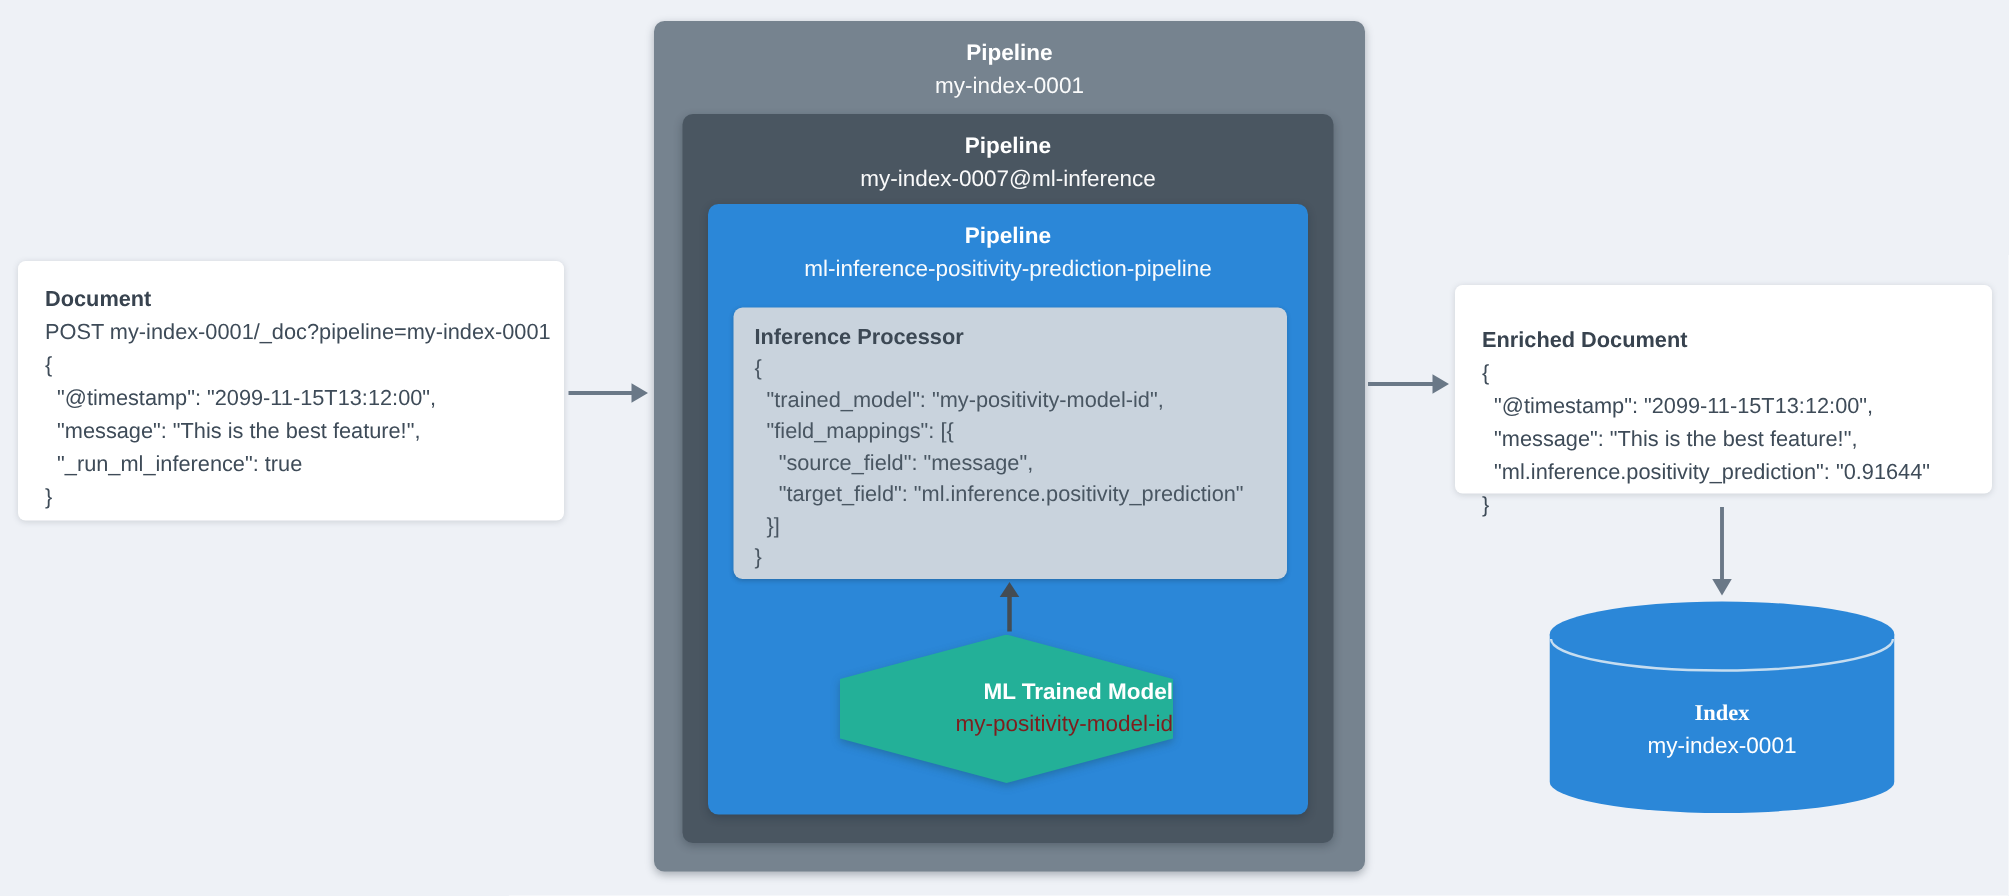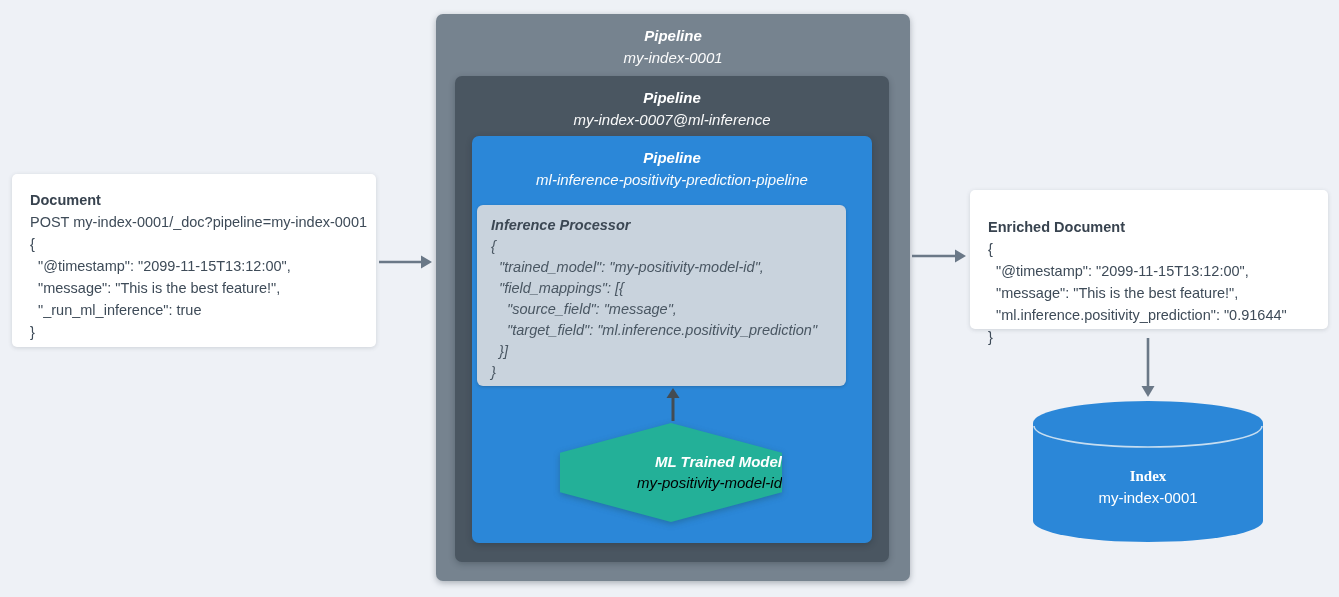--- a/index.html
+++ b/index.html
@@ -15,51 +15,51 @@
     box-shadow:0 1px 4px rgba(60,72,84,.18);
     color:#3e4b58; font-size:14.5px; line-height:22px;
     box-sizing:border-box; padding:15px 18px;
   }
   .card .card-title { font-weight:bold; color:#38434f; }
   .ln { white-space:pre; }
   #doc-card      { left:12px;  top:174px; width:364px; height:173px; }
   #enriched-card { left:970px; top:190px; width:358px; height:139px; padding-top:26px; }
 
   
-  .pbox { position:absolute; border-radius:7px; box-sizing:border-box;font-style:italic; }
+  .pbox { position:absolute; border-radius:7px; box-sizing:border-box; }
   #outer-box { left:436px; top:14px;  width:474px; height:567px; background:#76838f;
                box-shadow:0 2px 6px rgba(40,52,64,.35); }
   #inner-box { left:19px;  top:62px;  width:434px; height:486px; background:#4a5661;
                box-shadow:0 2px 6px rgba(25,35,45,.30); }
   #blue-box  { left:17px;  top:60px;  width:400px; height:407px; background:#2b87d8;
                box-shadow:0 2px 6px rgba(20,35,50,.30); }
   .box-header { text-align:center; color:#ffffff; font-size:15px; line-height:22px; padding-top:11px; }
   .bh-label { font-weight:bold; }
   .bh-name  { opacity:.97; }
 
   
   #processor-box {
-    position:absolute; left:5px; top:69px; width:369px; height:181px;
+    position:absolute; left:17px; top:69px; width:369px; height:181px;
     background:#c9d3dd; border-radius:6px; box-sizing:border-box;
     padding:10px 14px; color:#495662; font-size:14.5px; line-height:21px;
     box-shadow:0 1px 3px rgba(25,40,55,.25);
   }
   #processor-box .code-title { font-weight:bold; color:#3c4854; }
 
   
   #hex-wrap { position:absolute; left:88px; top:287px; width:222px; height:99px;
               filter:drop-shadow(0 2px 3px rgba(15,60,55,.30)); }
   #hexagon {
     width:100%; height:100%; background:#23b098;
     clip-path:polygon(50% 0%,100% 30%,100% 70%,50% 100%,0% 70%,0% 30%);
     color:#ffffff; text-align:right; font-size:15px; line-height:21px;
     box-sizing:border-box; padding-top:28px;
   }
   #hexagon .hex-title { font-weight:bold; }
-  #hexagon .hex-name  { color:#000000; }
+  #hexagon .hex-name  { color:#7f1d1d; }
 
   
   #cylinder { position:absolute; left:1033px; top:400px; width:230px; height:143px; }
   #cyl-label { position:absolute; left:0; right:0; top:66px; text-align:center;
                color:#ffffff; font-size:15px; line-height:21px; }
   #cyl-label .cyl-title { font-weight:bold;font-family:Liberation Serif, serif; }
 
   
   .arrow { position:absolute; }
 </style>

